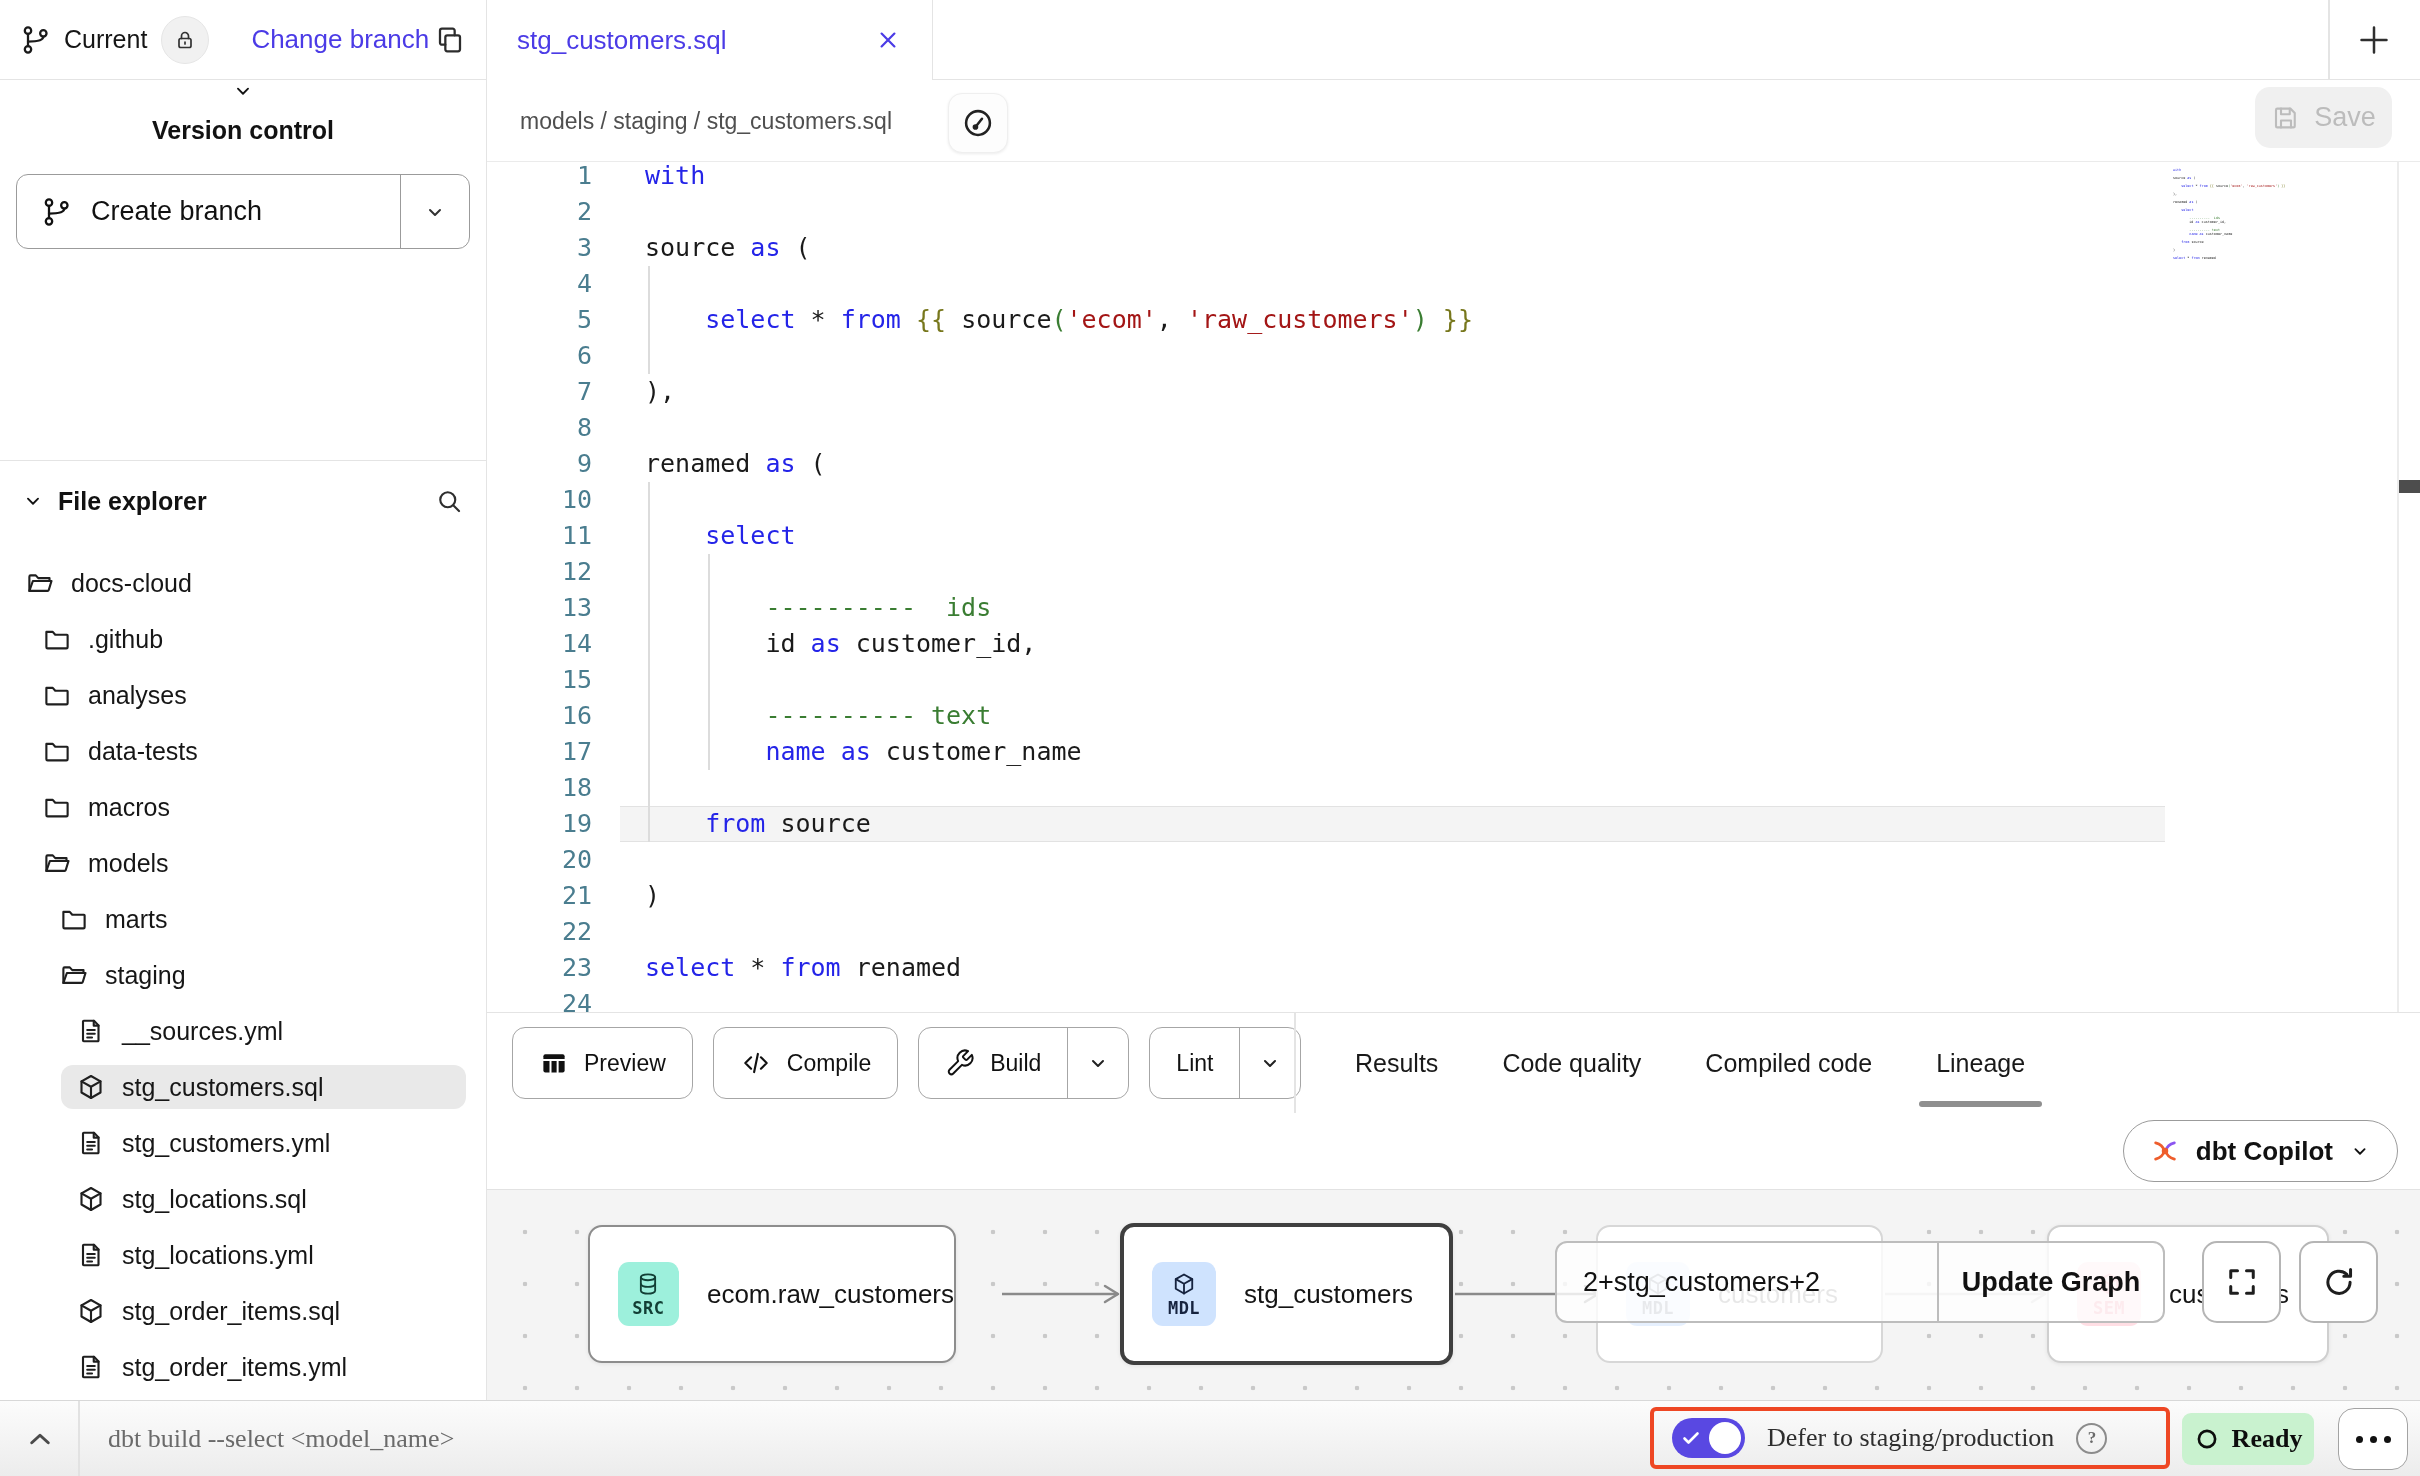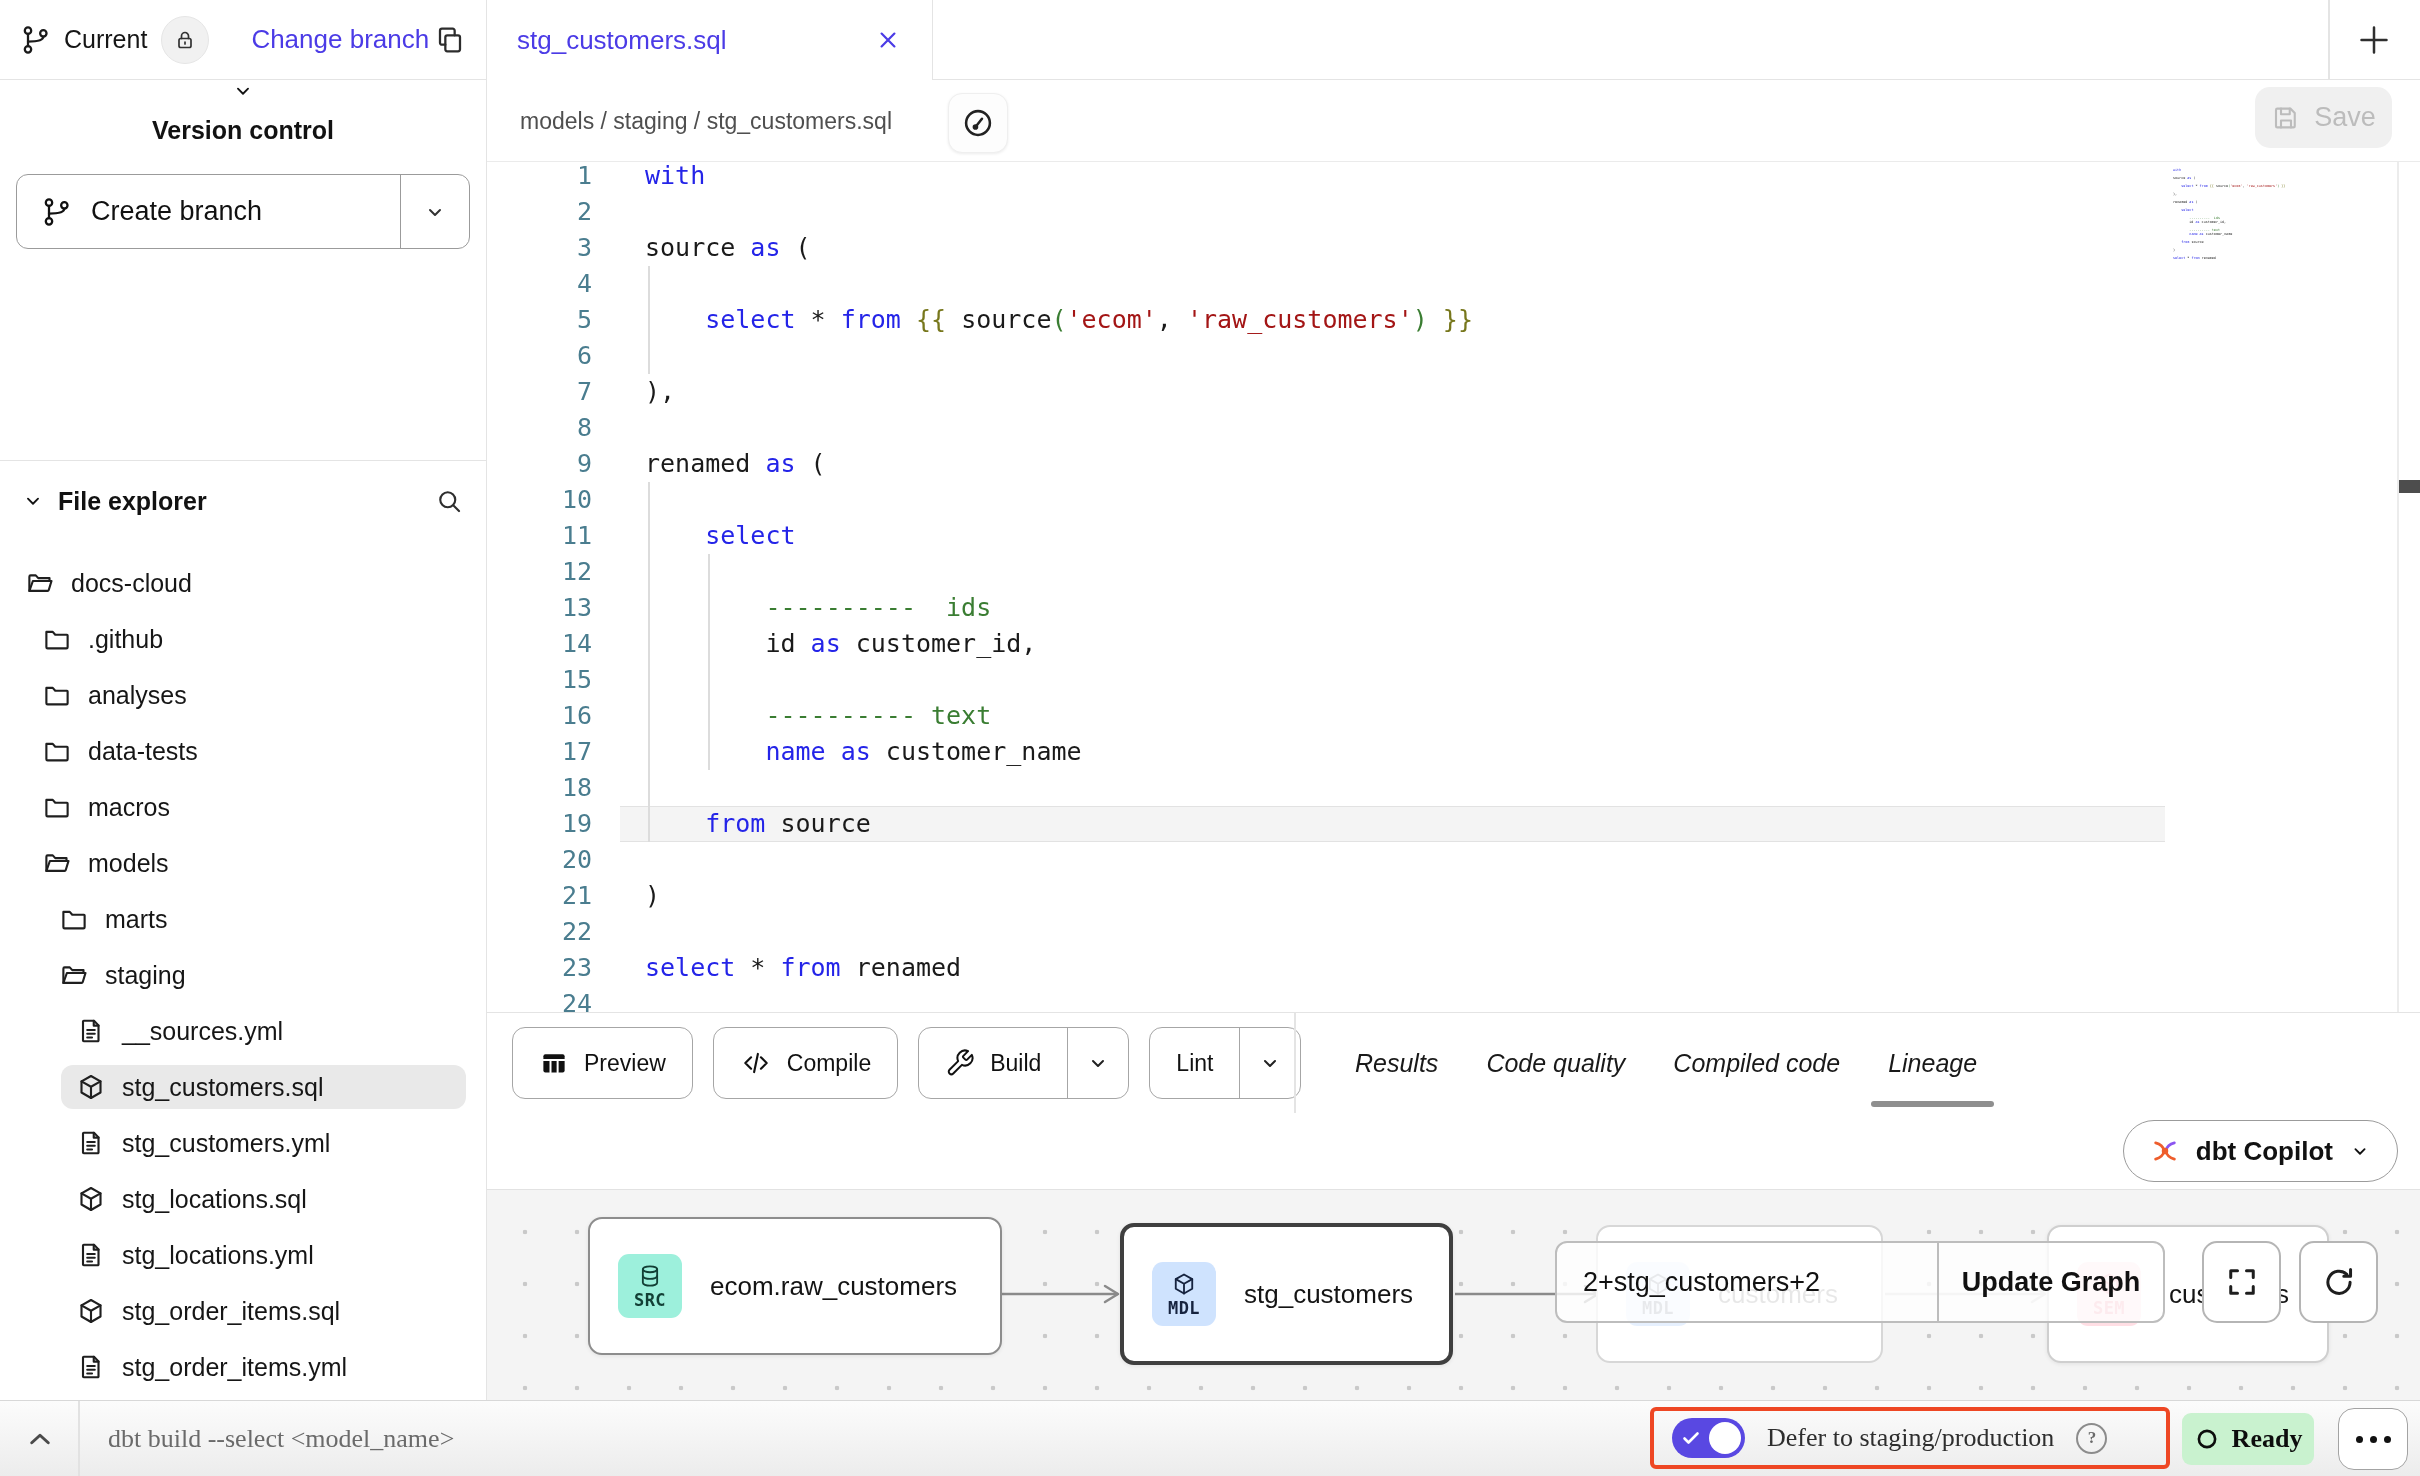--- a/index.html
+++ b/index.html
@@ -78,21 +78,21 @@
   .mini-line{height:4px;}
   .scroll-marker{position:absolute;left:1911px;top:318px;width:22px;height:13px;background:#4d4d4d;}
 
   .toolbarrow{position:relative;height:101px;border-top:1.5px solid #e4e4e4;box-sizing:border-box;background:#fff;
     display:flex;align-items:center;padding-left:25px;gap:20px;}
   .btn{height:72px;border:1.7px solid #a6a6a6;border-radius:13px;display:flex;align-items:stretch;background:#fff;
     font-size:23px;font-weight:500;color:#111;cursor:pointer;box-sizing:border-box;}
   .btn .cell{display:flex;align-items:center;gap:15px;padding:0 26px;}
   .btn .chev-cell{border-left:1.7px solid #a6a6a6;padding:0 18px;display:flex;align-items:center;color:#222;}
   .vsep{position:absolute;left:807px;top:0;bottom:0;width:1.5px;background:#e4e4e4;}
-  #rtabs{position:absolute;left:868px;top:0;height:100%;display:flex;align-items:flex-start;gap:48px;font-style:italic;}
+  #rtabs{position:absolute;left:868px;top:0;height:100%;display:flex;align-items:flex-start;gap:64px;}
   .rtab{font-size:25px;color:#191919;position:relative;height:100%;display:flex;align-items:center;cursor:pointer;}
   .rtab.active::after{content:'';position:absolute;left:-17px;right:-17px;bottom:6px;height:6px;border-radius:3px;background:#8f8f8f;}
 
   .copilot-strip{position:relative;height:76px;background:#fff;}
   .copilot-btn{position:absolute;right:22px;top:7px;height:62px;border:1.7px solid #9b9b9b;border-radius:31px;
     display:flex;align-items:center;gap:16px;padding:0 26px;font-size:26px;font-weight:700;background:#fff;
     box-sizing:border-box;color:#111;cursor:pointer;}
 
   .graph{position:relative;height:211px;border-top:1.5px solid #e2e2e2;box-sizing:border-box;overflow:hidden;
     background-color:#f4f4f4;
@@ -526,21 +526,21 @@
     <div class="graph">
       <svg id="edges" width="1933" height="211">
           <path d="M515 104H631" stroke="#8a8a8a" stroke-width="2.5" fill="none"></path>
           <path d="M618 96 L631 104 L618 112" stroke="#8a8a8a" stroke-width="2.5" fill="none" stroke-linejoin="round" stroke-linecap="round"></path>
           <path d="M968 104H1111" stroke="#8a8a8a" stroke-width="2.5" fill="none"></path>
           <path d="M1098 96 L1111 104 L1098 112" stroke="#8a8a8a" stroke-width="2.5" fill="none" stroke-linejoin="round" stroke-linecap="round"></path>
           <path d="M1398 104H1558" stroke="#cdcdcd" stroke-width="2.5" fill="none"></path>
           <path d="M1545 96 L1558 104 L1545 112" stroke="#cdcdcd" stroke-width="2.5" fill="none" stroke-linejoin="round" stroke-linecap="round"></path>
         </svg>
       <div id="nodes">
-          <div class="node normal" style="left: 101px; top: 27px; width: 414px; height: 138px;">
+          <div class="node normal" style="left: 101px; top: 35px; width: 368px; height: 138px;">
             <div class="badge" style="background: rgb(157, 240, 220); color: rgb(18, 63, 53);">
               <span class="icon">
                 <svg width="26" height="26" viewBox="0 0 24 24">
                   <ellipse cx="12" cy="5.8" rx="6.6" ry="2.7"></ellipse>
                   <path d="M5.4 5.8v12.4c0 1.5 3 2.7 6.6 2.7s6.6-1.2 6.6-2.7V5.8"></path>
                   <path d="M5.4 12c0 1.5 3 2.7 6.6 2.7s6.6-1.2 6.6-2.7"></path>
                 </svg>
               </span>
               <span>SRC</span>
             </div>

